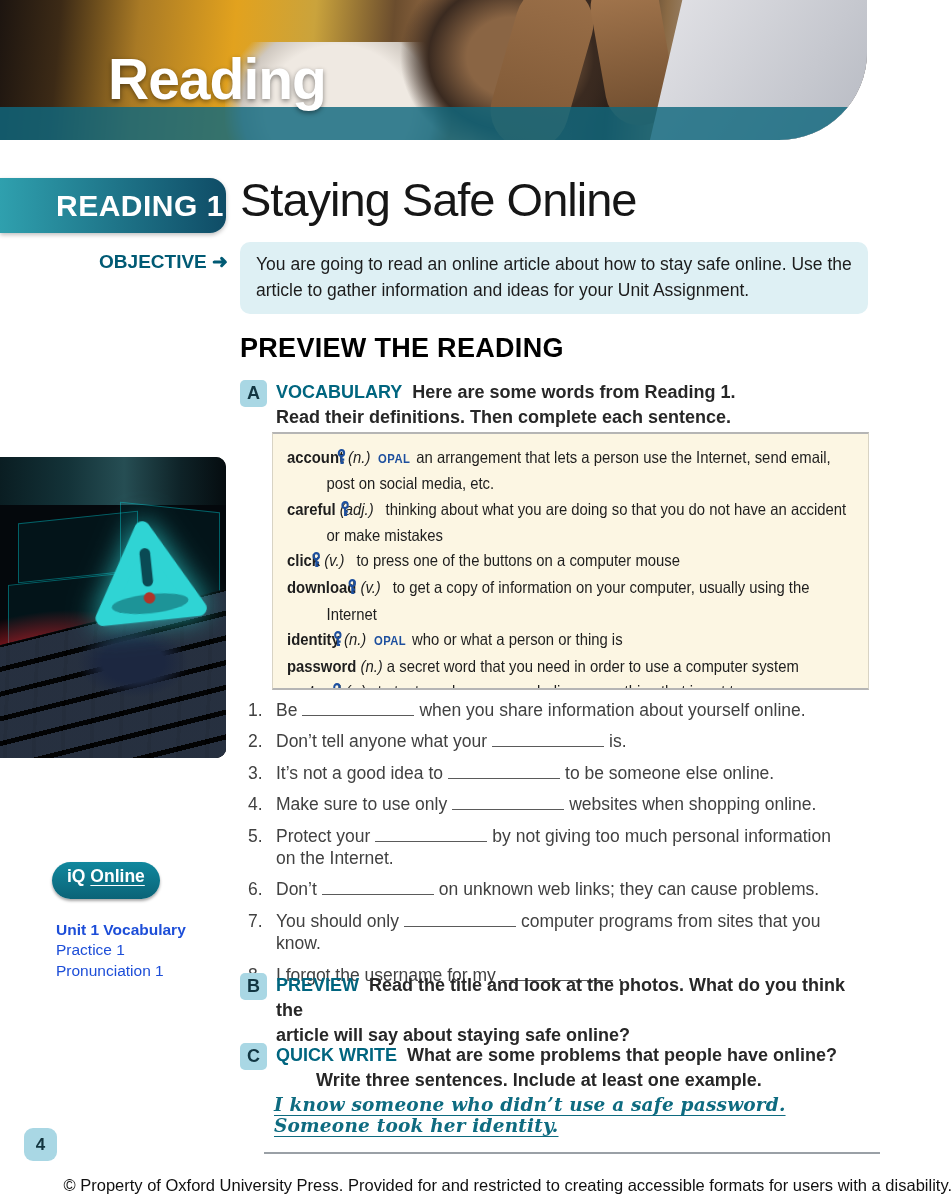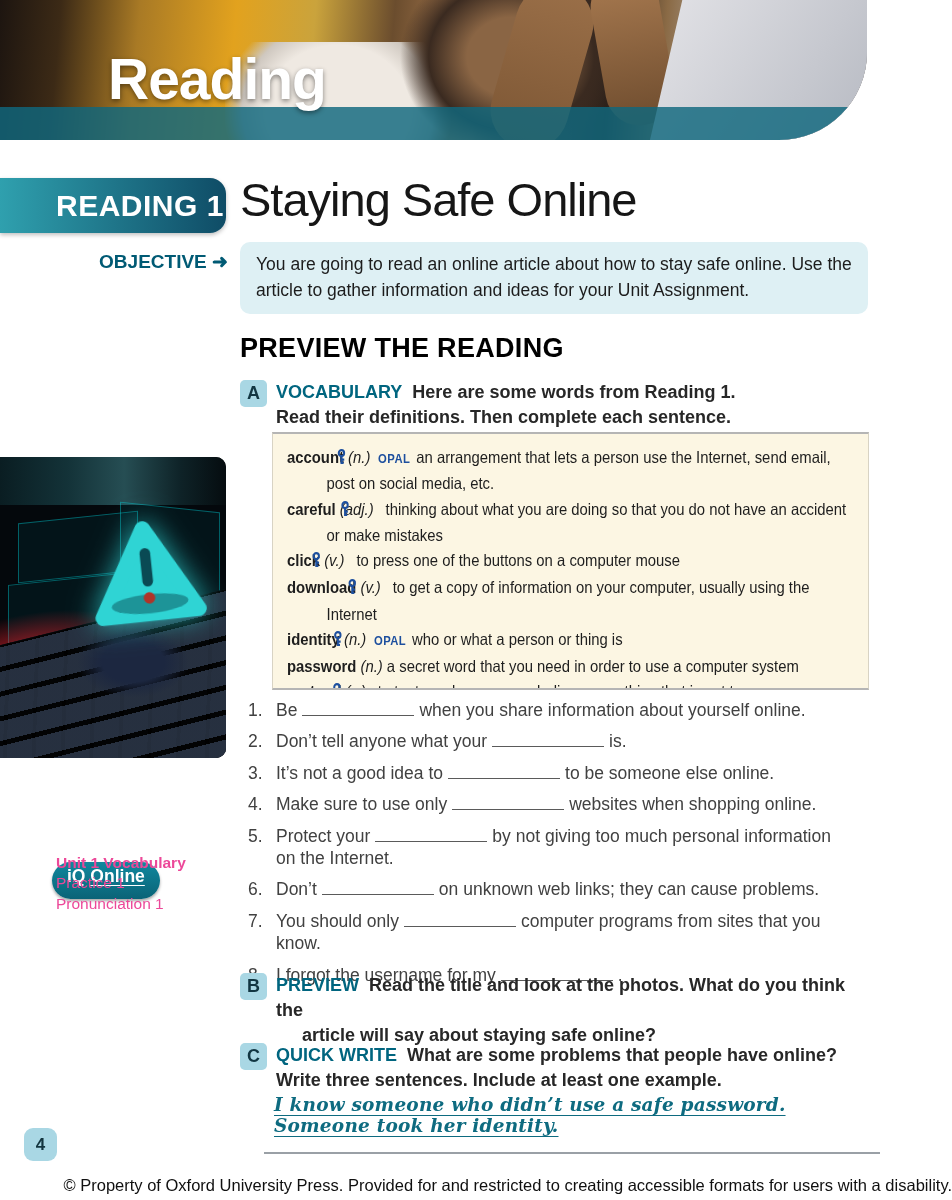--- a/index.html
+++ b/index.html
@@ -96,21 +96,21 @@
   .hand { position:absolute; left:78px; top:170px; width:110px; height:70px;
     background:radial-gradient(ellipse at 50% 50%, #1c2740 0 40%, transparent 72%); }
   .warning-wrap { position:absolute; left:88px; top:62px; transform:rotate(-6deg);
     filter:drop-shadow(0 0 14px rgba(47,212,212,.8)); }
 
   
   .iq-badge { position:absolute; left:52px; top:862px; background:linear-gradient(#11889e,#0a6377);
     border-radius:999px; padding:4px 15px 12px; color:#fff; font-weight:700; font-size:17.5px;
     box-shadow:0 2px 3px rgba(0,0,0,.35); }
   .iq-badge u { text-underline-offset:3px; }
-  .iq-lines { position:absolute; left:56px; top:853px; font-size:15.5px; color:#ec4899; line-height:1.32; }
+  .iq-lines { position:absolute; left:56px; top:920px; font-size:15.5px; color:#1d4ed8; line-height:1.32; }
   .iq-lines .t { font-weight:700; }
 
   
   .answer-line { position:absolute; left:264px; top:1094px; width:616px;
     border-bottom:2.5px solid #9aa0a6; padding:0 6px 16px 10px;
     font-family:"DejaVu Serif", serif; font-style:italic; font-weight:700;
     font-size:18.5px; color:var(--answer-teal,#0e6b80); letter-spacing:.2px;
     text-decoration:underline; text-underline-offset:4px; text-decoration-thickness:1px; }
 
   
@@ -265,29 +265,29 @@
   <div class="iq-lines">
     <div class="t">Unit 1  Vocabulary</div>
     <div>Practice 1</div>
     <div>Pronunciation 1</div>
   </div>
 
   <div class="activity" style="top:973px;">
     <div class="chip">B</div>
     <div class="activity-text">
       <span><span class="type-label">PREVIEW</span>&nbsp; <span>Read the title and look at the photos. What do you think the</span></span>
-      <span style="display:block;margin-left:26px;">article will say about staying safe online?</span>
+      <span style="display:block;">article will say about staying safe online?</span>
     </div>
   </div>
 
   <div class="activity" style="top:1043px;">
     <div class="chip">C</div>
     <div class="activity-text">
       <span><span class="type-label">QUICK WRITE</span>&nbsp; <span>What are some problems that people have online?</span></span>
-      <span style="display:block;">Write three sentences. Include at least one example.</span>
+      <span style="display:block;margin-left:40px;">Write three sentences. Include at least one example.</span>
     </div>
   </div>
 
   <div class="answer-line">I know someone who didn’t use a safe password. Someone took her identity.</div>
 
   <div class="page-num">4</div>
   <div class="copyright">© Property of Oxford University Press. Provided for and restricted to creating accessible formats for users with a disability.</div>
 
 </div>
 

